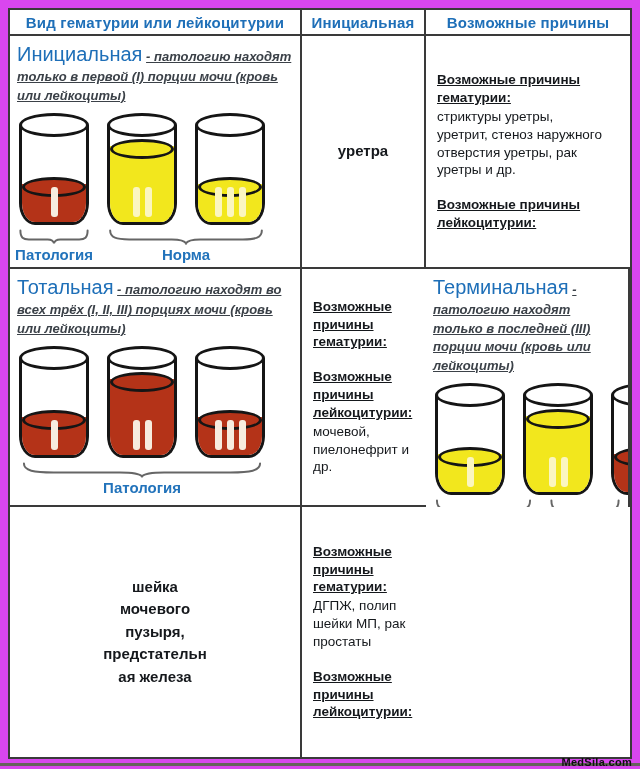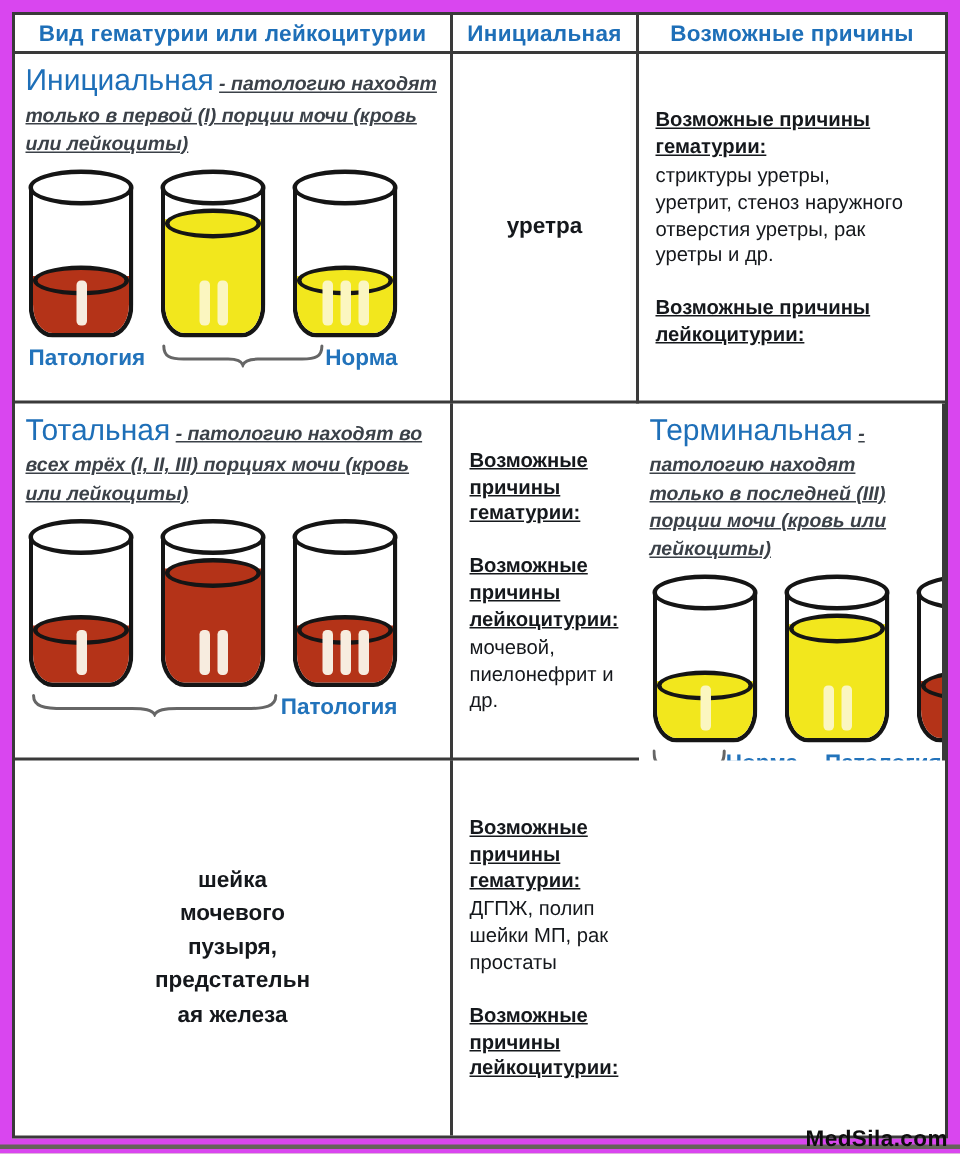--- a/index.html
+++ b/index.html
@@ -41,34 +41,34 @@
   .liquid-top { position:absolute; left:3px; right:3px; height:20px; z-index:2;
     border:3px solid #151515; border-radius:50%; }
   .red { background:#b43318; }
   .yellow { background:#f2e71d; }
   .bars { position:absolute; left:0; right:0; bottom:8px; display:flex; justify-content:center; gap:5px; z-index:3; }
   .bars i { display:block; width:7px; height:30px; border-radius:3px; }
   .bars-red i { background:#f7ecdf; }
   .bars-yellow i { background:#fbf6c0; }
 
   .groups { display:flex; gap:18px; margin-left:2px; }
-  .group { display:flex; flex-direction:row; }
+  .group { display:flex; flex-direction:column; align-items:center; }
   .brace { width:100%; height:16px; display:block; }
   .glabel { margin-top:1px; color:#2273bb; font-weight:bold; font-size:15px; text-align:center; }
 
   .loc-cell { display:flex; align-items:center; justify-content:center; text-align:center;
     font-weight:bold; font-size:15px; color:#15181c; white-space:pre-line; line-height:1.5; padding:4px; }
 
   .causes-cell { display:flex; flex-direction:column; justify-content:center;
     padding:10px 8px 10px 11px; font-size:13.5px; color:#15181c; line-height:1.32; }
   .chead { font-weight:bold; text-decoration:underline; white-space:pre-line; }
   .cbody { white-space:pre-line; margin-top:1px; }
   .gap { margin-top:17px; }
 
-  .watermark { position:absolute; right:8px; bottom:1px; font-weight:bold; font-size:15px;
+  .watermark { position:absolute; right:8px; bottom:1px; font-weight:bold; font-size:11px;
     color:#0e0e0e; letter-spacing:.3px; z-index:5; }
 </style>
 </head>
 <body>
 
 <div class="page">
   <div class="table">
 
     <div class="cell th">Вид гематурии или лейкоцитурии</div>
     <div class="cell th">Инициальная</div>

